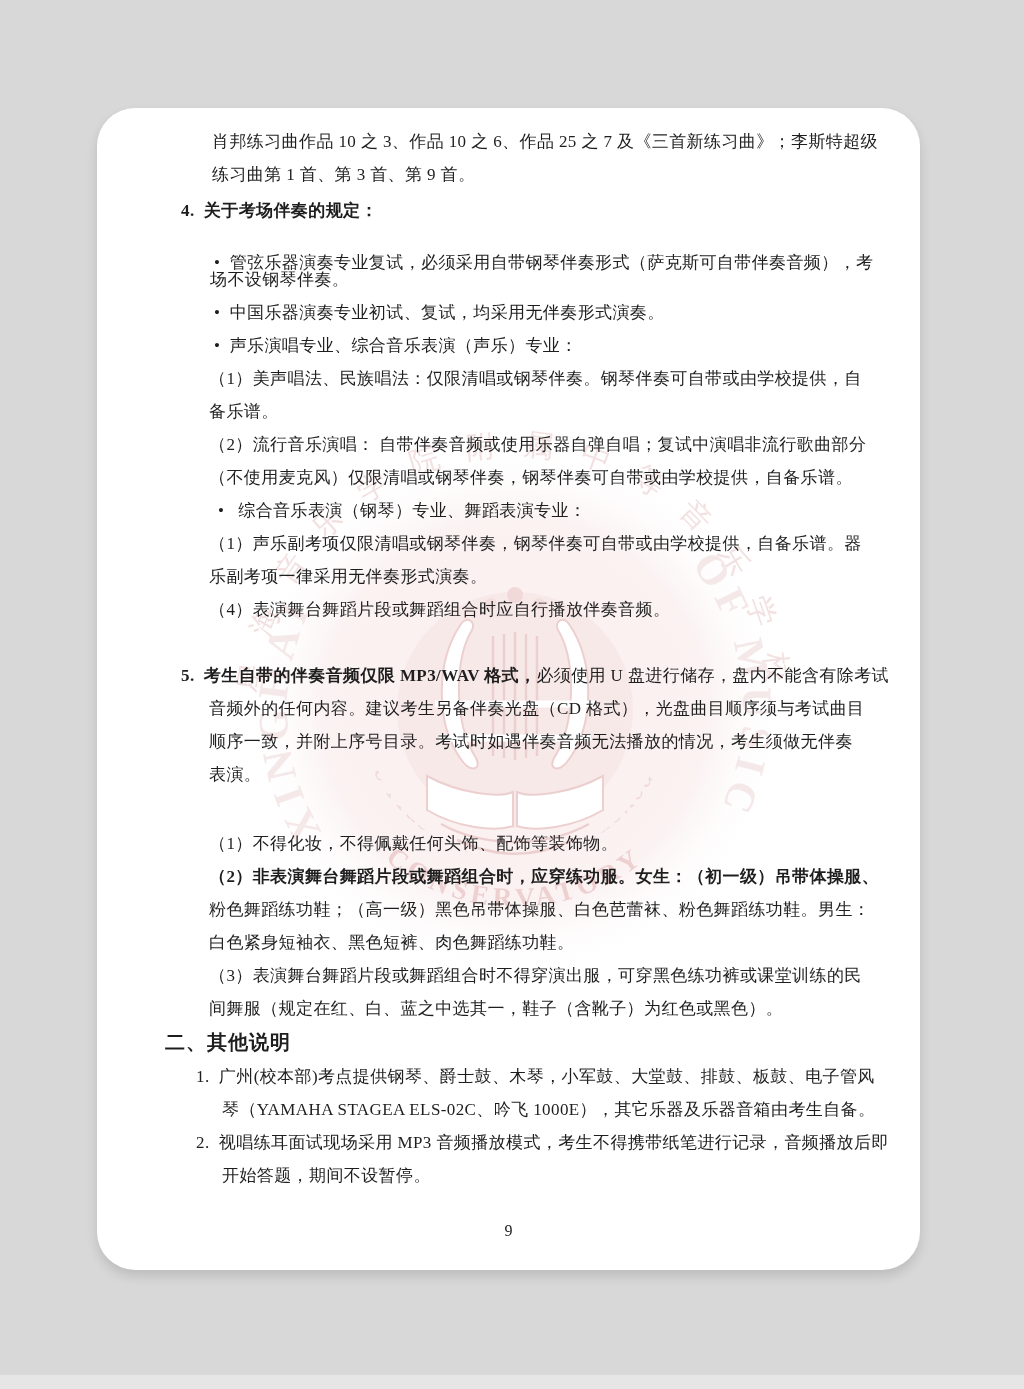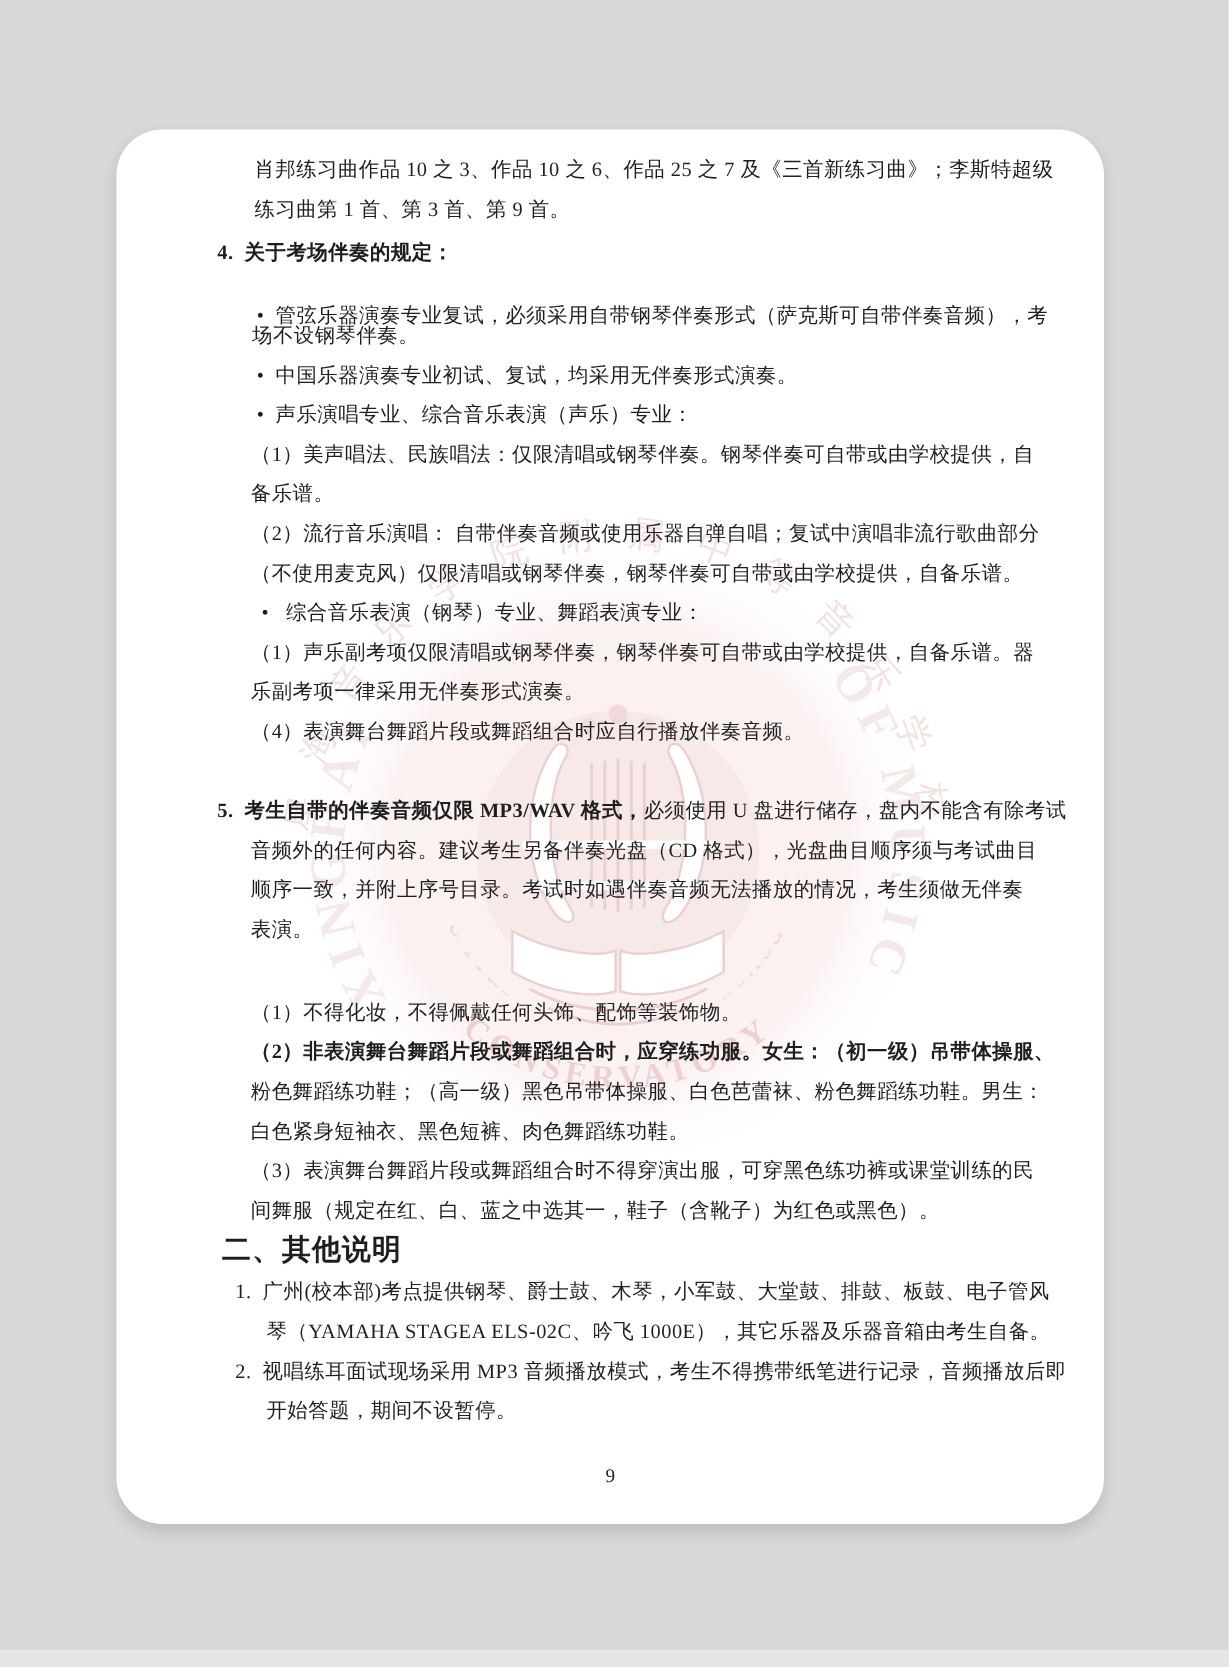--- a/index.html
+++ b/index.html
@@ -37,21 +37,21 @@
   .text-layer{position:absolute;left:0;top:0;width:1024px;height:1389px;}
   .line{
     position:absolute;
     white-space:pre;
     font-size:17px;
     line-height:30px;
     color:#1e1e1e;
     letter-spacing:0.4px;
   }
   .line .b{font-weight:bold;}
-  .line.h2{font-size:24px;letter-spacing:1px;margin-left:20px;}
+  .line.h2{font-size:20px;letter-spacing:1px;}
   .page-num{
     position:absolute;
     left:97px;top:1222px;width:823px;
     text-align:center;
     font-size:16px;color:#222;
   }
 </style>
 </head>
 <body>
 

